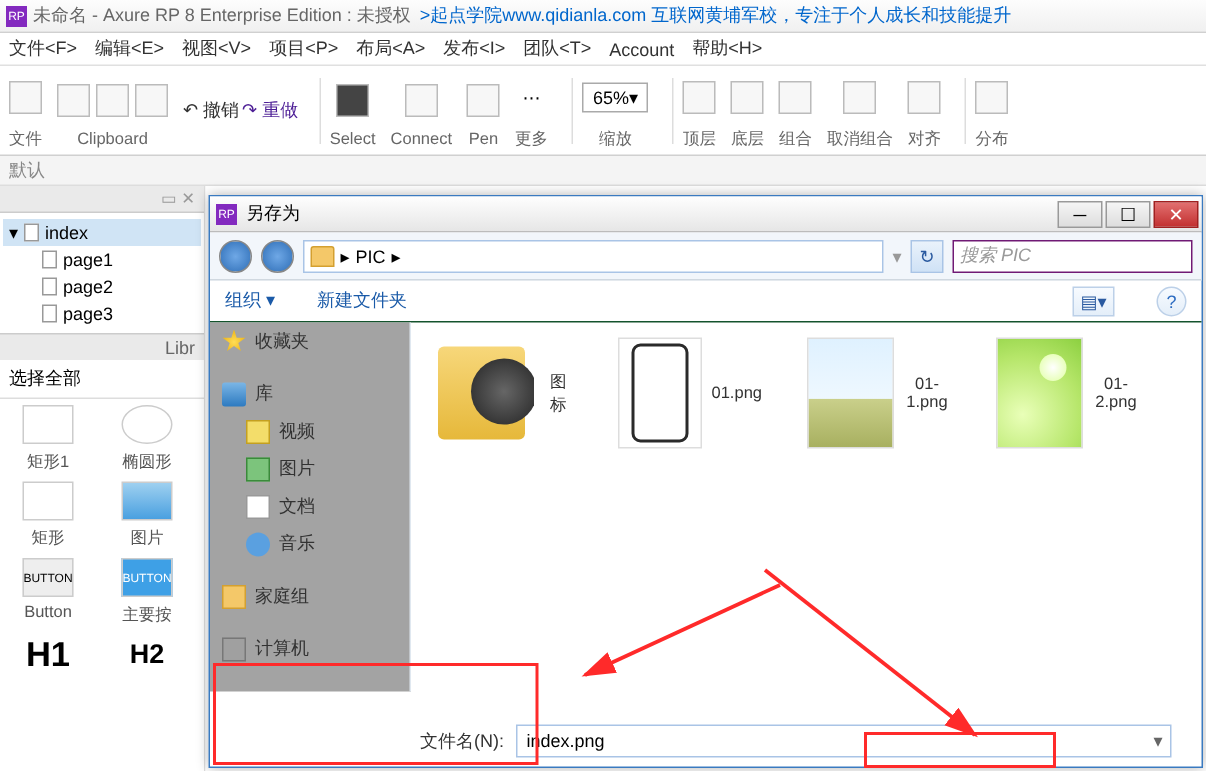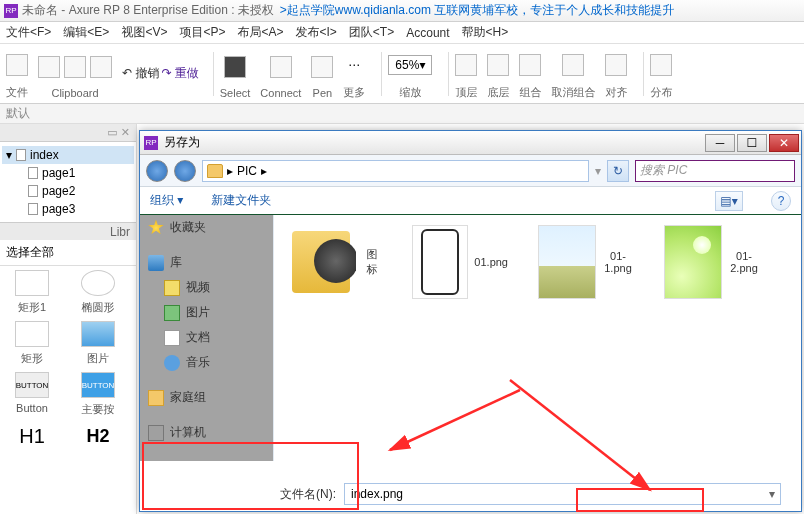--- a/index.html
+++ b/index.html
@@ -256,21 +256,21 @@
         </div>
       <div class="shape-cell">
           <div class="sh btn">BUTTON</div>
           <div class="lbl">Button</div>
         </div>
       <div class="shape-cell">
           <div class="sh btn" style="background:#3ea0e6;color:#fff">BUTTON</div>
           <div class="lbl">主要按</div>
         </div>
       <div class="shape-cell">
-          <div class="sh" style="border:none;font-size:20px;font-weight:normal;display:flex;align-items:center;justify-content:center">H1</div>
+          <div class="sh" style="border:none;font-size:23px;font-weight:bold;display:flex;align-items:center;justify-content:center">H1</div>
         </div>
       <div class="shape-cell">
           <div class="sh" style="border:none;font-size:18px;font-weight:bold;display:flex;align-items:center;justify-content:center">H2</div>
         </div>
     </div>
   </div>
   <div class="canvas"></div>
 </div>
 
 <div class="dialog">

